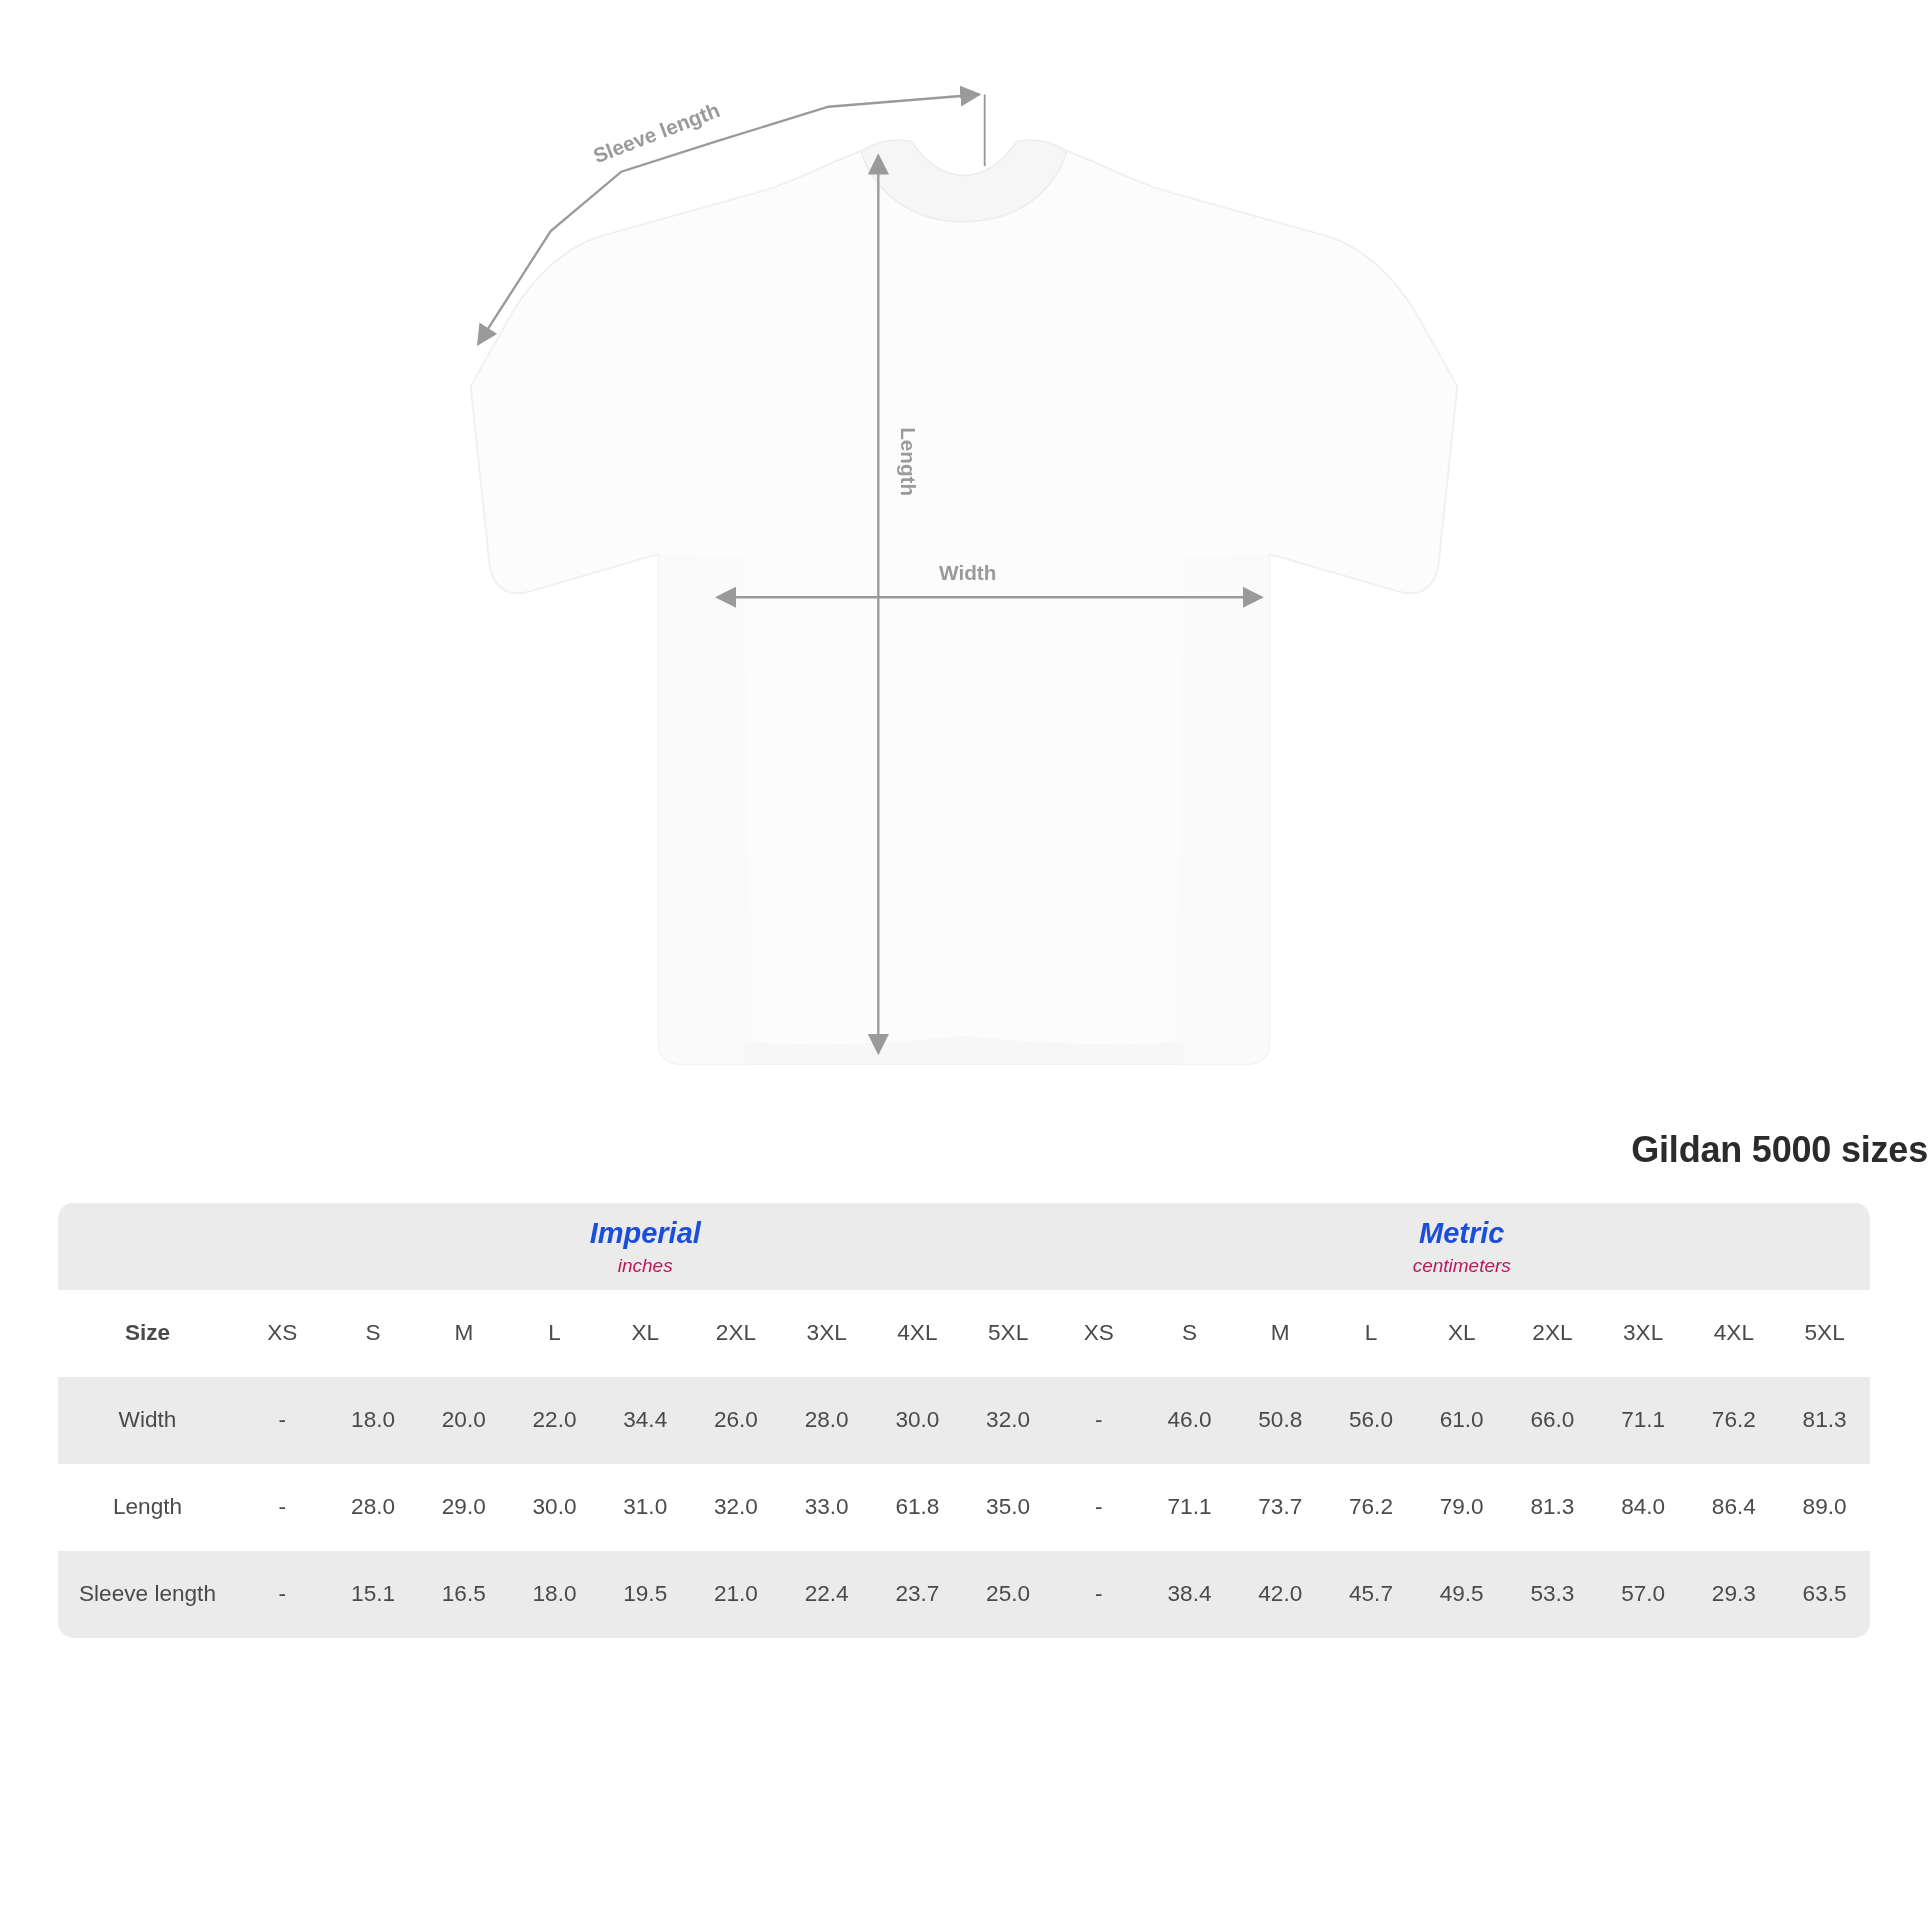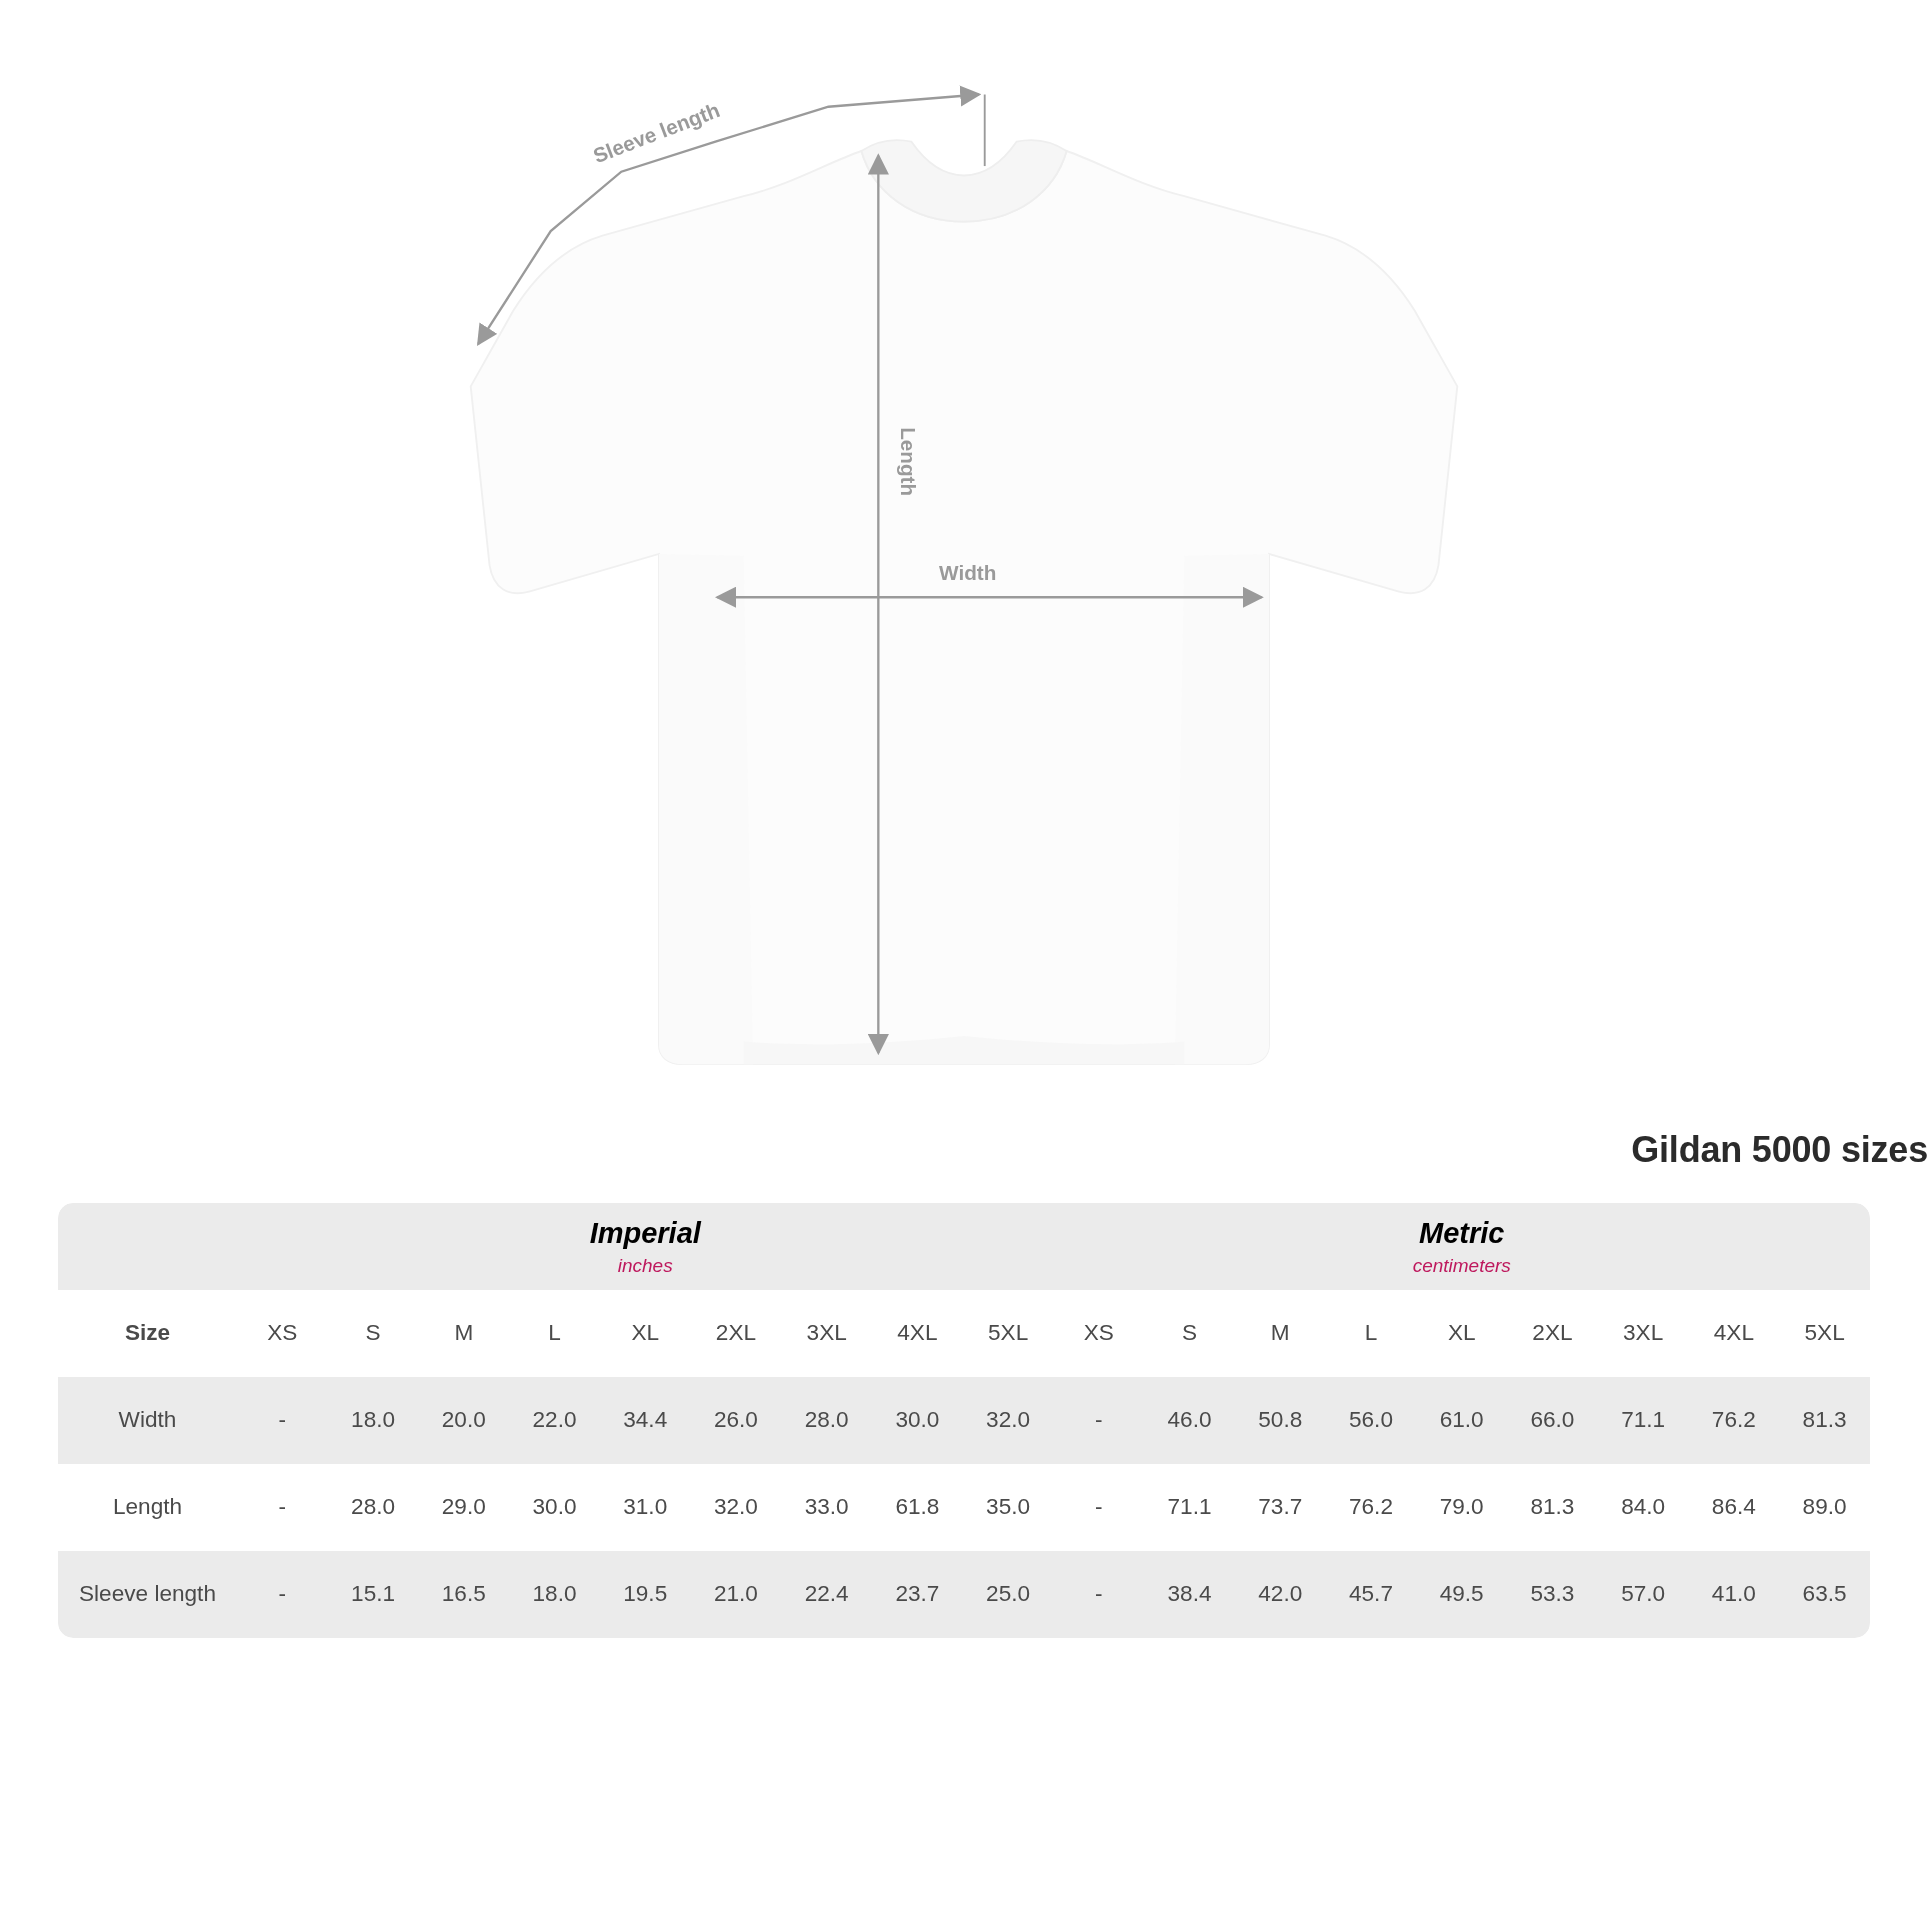--- a/index.html
+++ b/index.html
@@ -70,21 +70,21 @@
     vertical-align: middle;
   }
   .unit-band td {
     background: #ebebeb;
     height: 115px;
   }
   .unit-band .unit-name {
     font-size: 29px;
     font-style: italic;
     font-weight: bold;
-    color: #000000;
+    color: #1d4ed8;
     line-height: 1.25;
     display: block;
   }
   .unit-band .unit-sub {
     font-size: 19px;
     font-style: italic;
     color: #be185d;
     display: block;
     margin-top: 3.8px;
   }
@@ -292,21 +292,21 @@
           <td>22.4</td>
           <td>23.7</td>
           <td>25.0</td>
           <td>-</td>
           <td>38.4</td>
           <td>42.0</td>
           <td>45.7</td>
           <td>49.5</td>
           <td>53.3</td>
           <td>57.0</td>
-          <td>41.0</td>
+          <td>29.3</td>
           <td>63.5</td>
         </tr>
       </tbody>
     </table>
   </div>
 
 </div>
 
 
 </body></html>

